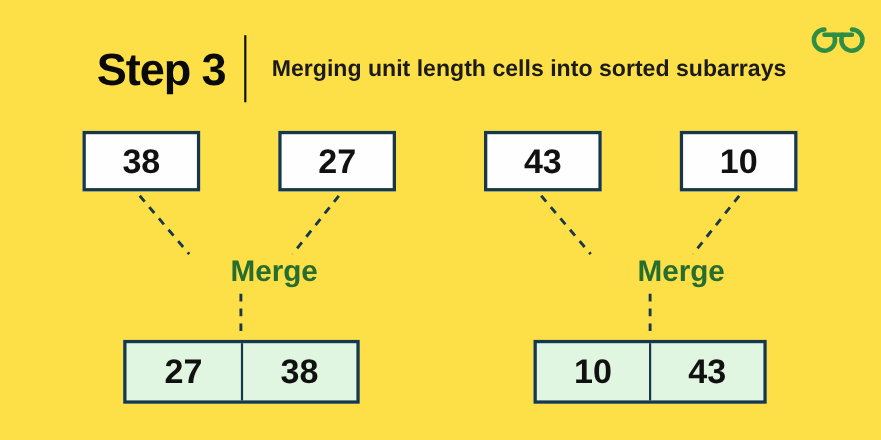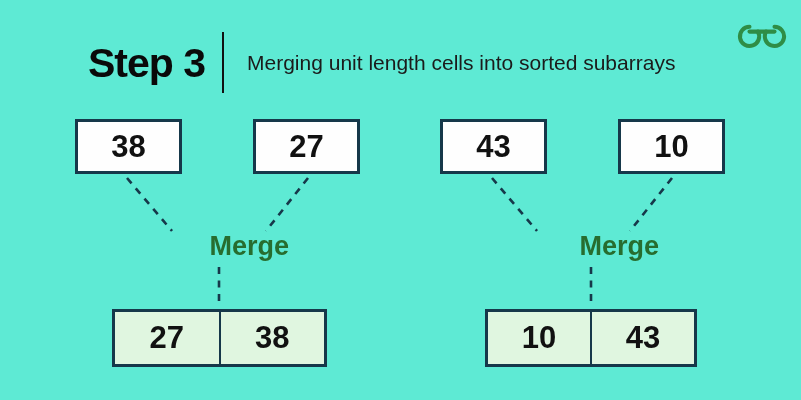--- a/index.html
+++ b/index.html
@@ -4,21 +4,21 @@
 <style>
   html,body{margin:0;padding:0;}
   body{
     font-family:"Liberation Sans","DejaVu Sans",sans-serif;
     background:#f2f2f0;
   }
   .canvas{
     position:relative;
     width:801px;
     height:400px;
-    background:#5eead4;
+    background:#fde047;
     overflow:hidden;
   }
 
   
   .step-title{
     position:absolute;
     left:88px; top:40px;
     width:130px;
     font-size:41px;
     font-weight:800;
@@ -28,21 +28,21 @@
   .header-divider{
     position:absolute;
     left:222px; top:32px;
     width:2px; height:61px;
     background:#111;
   }
   .subtitle{
     position:absolute;
     left:247px; top:51px;
     font-size:21px;
-    font-weight:400;
+    font-weight:700;
     color:#1b1b1b;
     white-space:nowrap;
   }
   .logo{
     position:absolute;
     left:737px; top:18px;
     width:50px; height:33px;
   }
 
   

